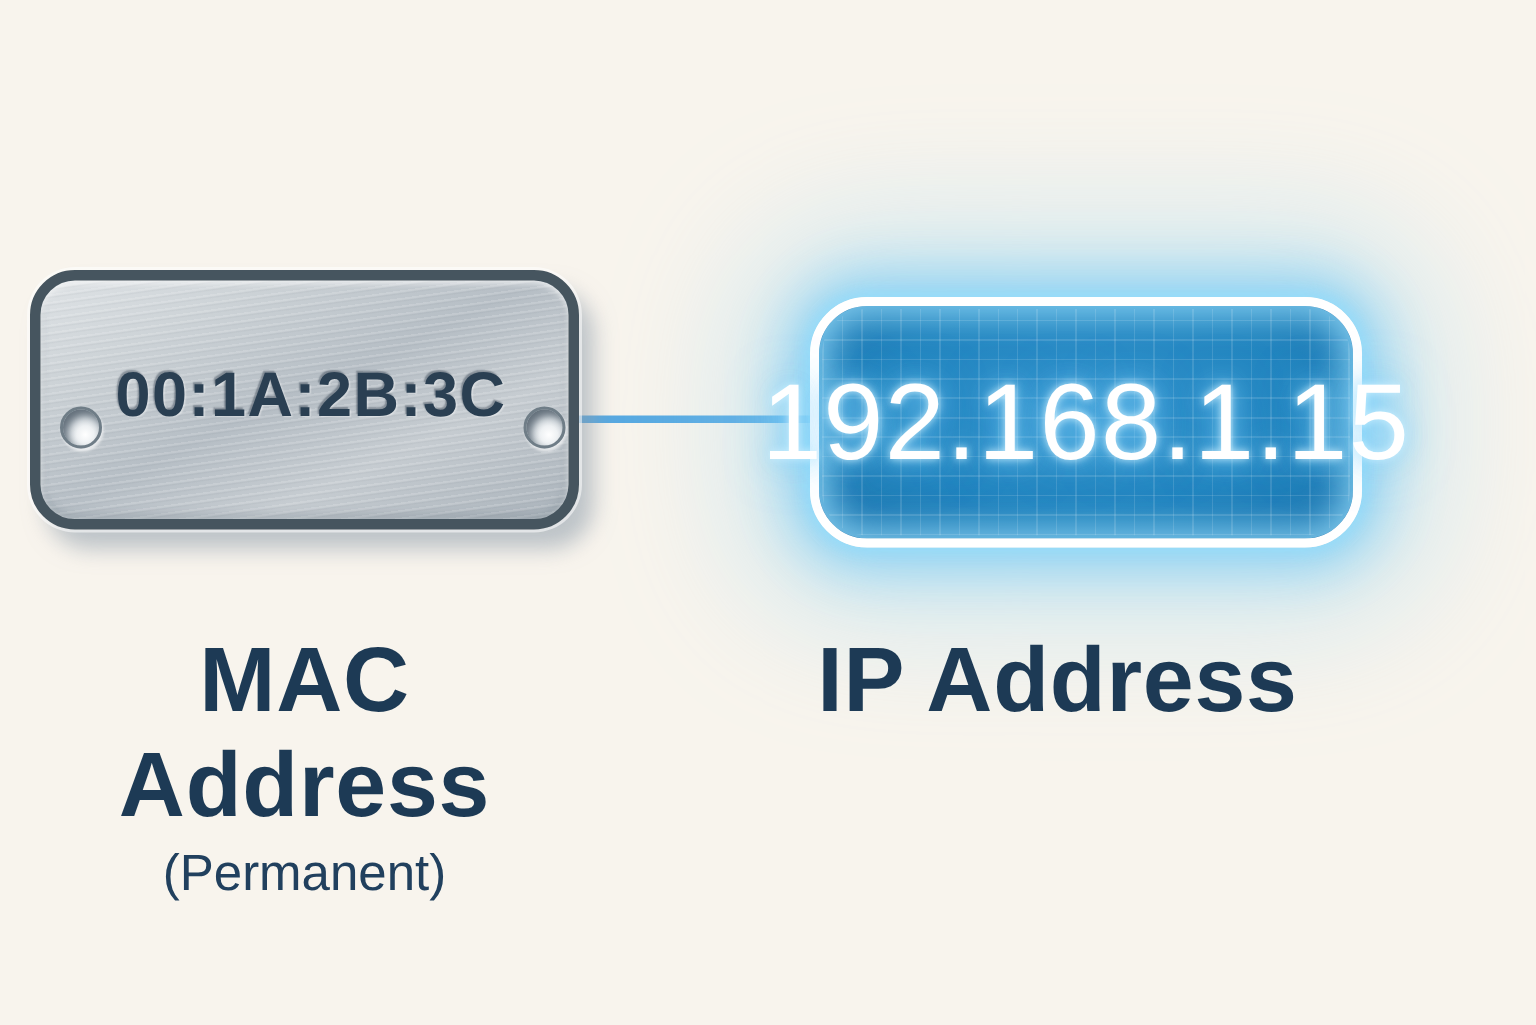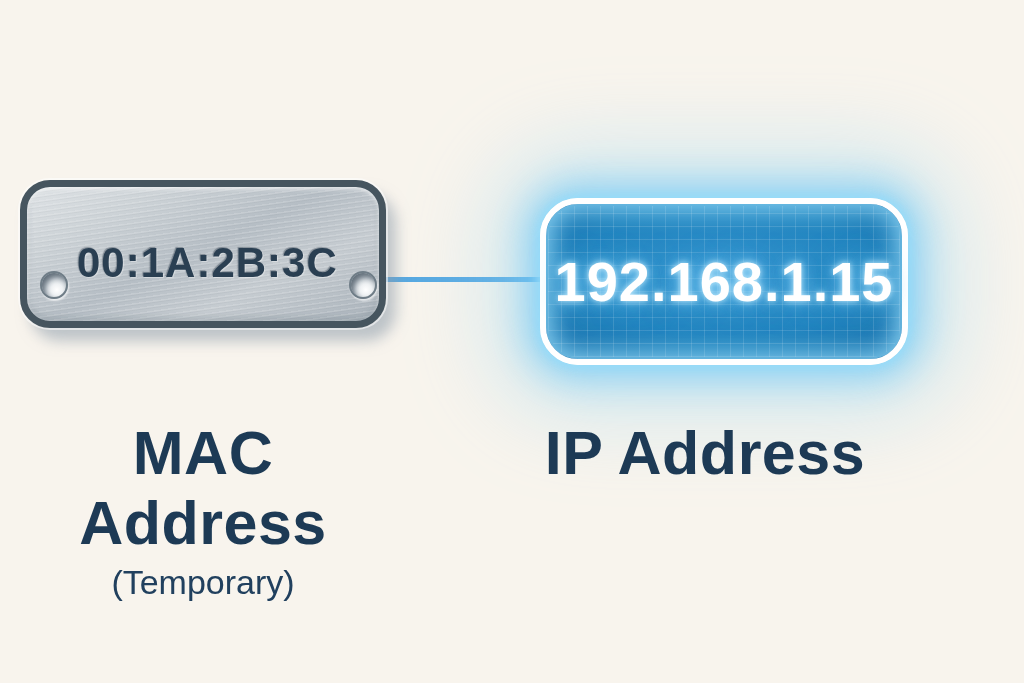--- a/index.html
+++ b/index.html
@@ -10,21 +10,21 @@
     height: 683px;
     background: #f8f4ed;
     overflow: hidden;
     font-family: "Liberation Sans", sans-serif;
   }
 
   
   .plate {
     position: absolute;
     left: 20px; top: 180px;
-    width: 366px; height: 148px;
+    width: 366px; height: 173px;
     border-radius: 30px;
     border: 7px solid #46555f;
     background:
       repeating-linear-gradient(172deg,
         rgba(255,255,255,0.16) 0px, rgba(255,255,255,0.16) 1px,
         rgba(60,70,80,0.05) 2px, transparent 3px, transparent 5px),
       linear-gradient(155deg,
         #dfe3e6 0%, #cdd3d7 22%, #b6bec5 48%, #c6ccd1 70%, #a9b2ba 100%);
     box-shadow:
       0 0 0 2px rgba(255,255,255,0.55),
@@ -99,22 +99,22 @@
       repeating-linear-gradient(0deg,
         rgba(255,255,255,0.13) 0px, rgba(255,255,255,0.13) 1px,
         transparent 1px, transparent 13px),
       repeating-linear-gradient(90deg,
         rgba(255,255,255,0.13) 0px, rgba(255,255,255,0.13) 1px,
         transparent 1px, transparent 13px);
     pointer-events: none;
   }
   .ip-value {
     position: relative;
-    font-size: 56px;
-    font-weight: bold;
+    font-size: 72px;
+    font-weight: normal;
     letter-spacing: 1px;
     color: #ffffff;
     text-shadow:
       0 0 6px rgba(205,240,255,0.95),
       0 0 16px rgba(135,215,255,0.85),
       0 0 32px rgba(110,200,250,0.60);
     white-space: nowrap;
   }
 
   
@@ -155,20 +155,20 @@
       <div>00:1A:2B:3C</div>
     </div>
   </div>
 
   <div class="ip-box">
     <div class="ip-value">192.168.1.15</div>
   </div>
 
   <div class="label-group mac">
     <div class="label-title">MAC Address</div>
-    <div class="label-sub">(Temporary)</div>
+    <div class="label-sub">(Permanent)</div>
   </div>
 
   <div class="label-group ip">
     <div class="label-title">IP Address</div>
   </div>
 
 </div>
 
 </body></html>

